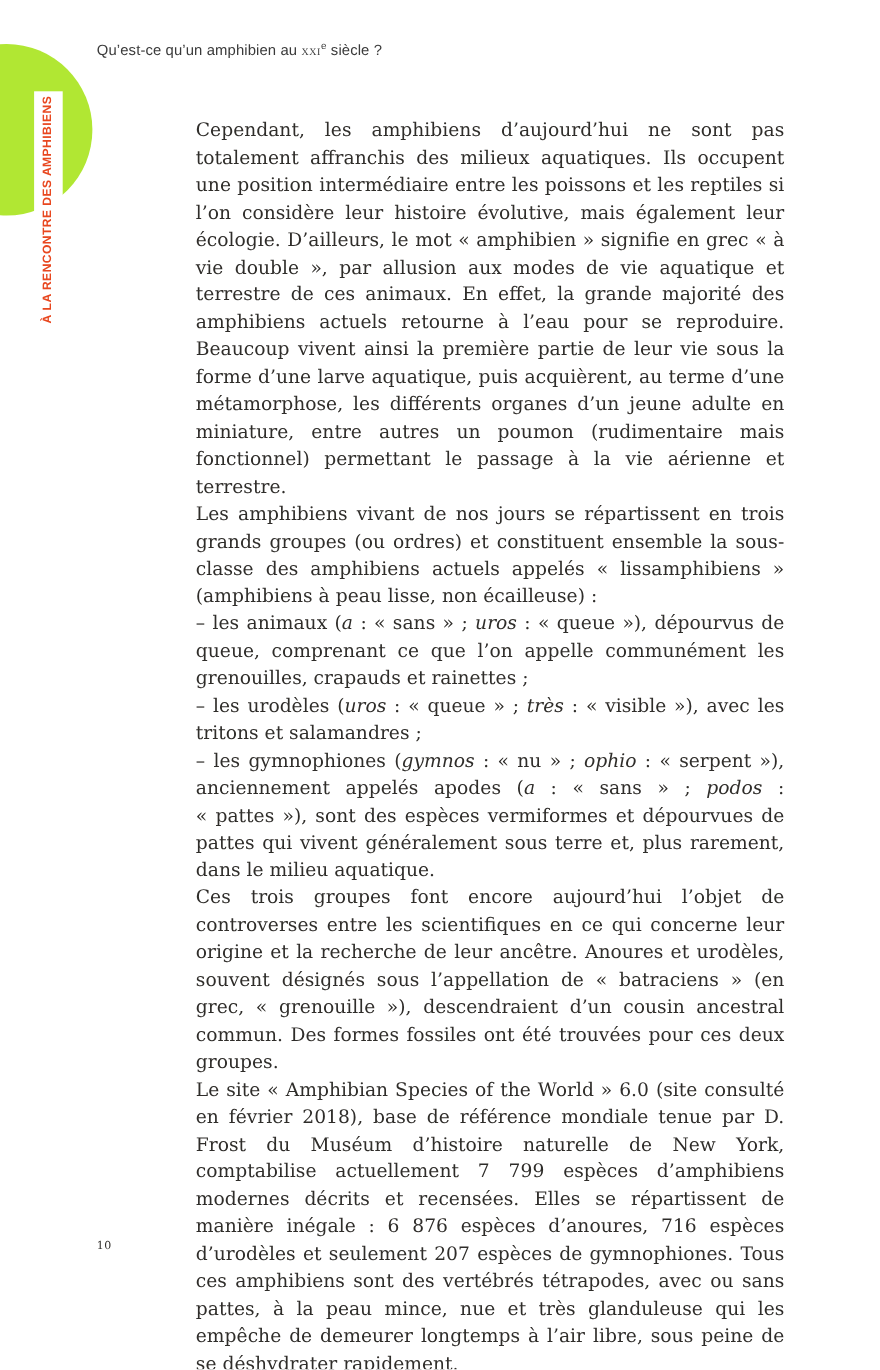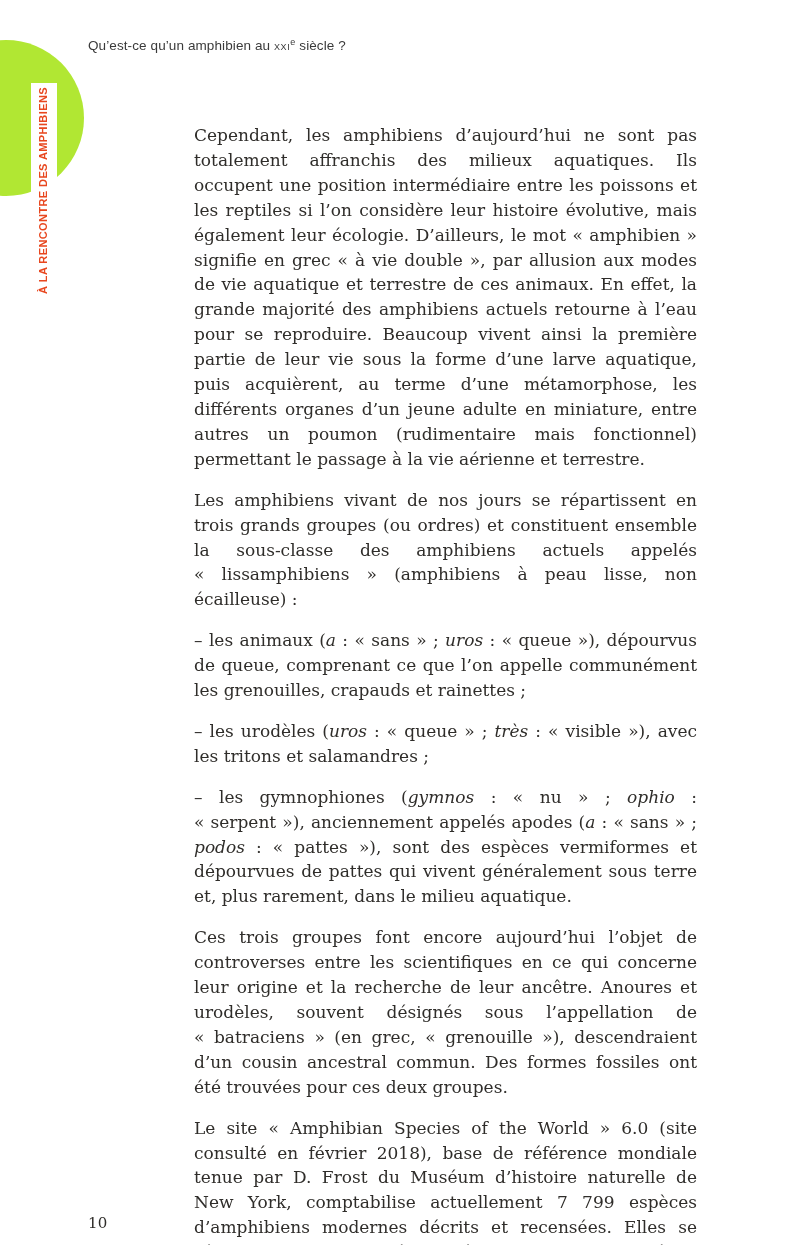--- a/index.html
+++ b/index.html
@@ -11,21 +11,21 @@
   .page{
     position:relative;width:800px;height:1245px;background:#ffffff;overflow:hidden;
     font-family:"DejaVu Serif",serif;
   }
   .running-head{
     position:absolute;left:88px;top:37px;
     font-family:"Liberation Sans",sans-serif;
     font-size:13.5px;line-height:17px;color:#3a3a3a;letter-spacing:.1px;
     white-space:nowrap;
   }
-  .running-head .sc{font-variant:small-caps;letter-spacing:.6px;}
+  .running-head .sc{font-variant:small-caps;letter-spacing:.6px;font-family:Liberation Serif, serif;}
   .running-head sup{font-size:9px;vertical-align:super;line-height:0;}
   .deco-circle{
     position:absolute;left:-72px;top:40px;width:156px;height:156px;
     border-radius:50%;background:var(--green);
   }
   .label-band{
     position:absolute;left:31px;top:83px;width:26px;height:220px;background:#ffffff;
   }
   .chapter-vlabel{
     position:absolute;left:37px;top:294px;
@@ -33,25 +33,25 @@
     width:201px;text-align:center;white-space:nowrap;
     font-family:"Liberation Sans",sans-serif;font-weight:bold;
     font-size:11px;letter-spacing:.4px;color:var(--red);
   }
   .article{
     position:absolute;left:178px;top:107px;width:535px;
     font-size:17px;line-height:24.9px;color:var(--ink);
     text-align:justify;text-justify:inter-word;
     -webkit-hyphens:auto;hyphens:auto;
   }
-  .article p{margin:16px;padding:0;}
+  .article p{margin:0;padding:0;}
   .article i{font-style:italic;}
   .folio{
-    position:absolute;left:88px;top:1214px;
-    font-size:15px;color:var(--ink);letter-spacing:.3px;
+    position:absolute;left:88px;top:1127px;
+    font-size:10px;color:var(--ink);letter-spacing:.3px;
   }
 </style>
 </head>
 <body>
 
 <div class="page">
 
   <div class="running-head"><span>Qu’est-ce qu’un amphibien au </span><span class="sc">xxi</span><sup>e</sup><span>&nbsp;siècle&nbsp;?</span></div>
 
   <div class="deco-circle"></div>

